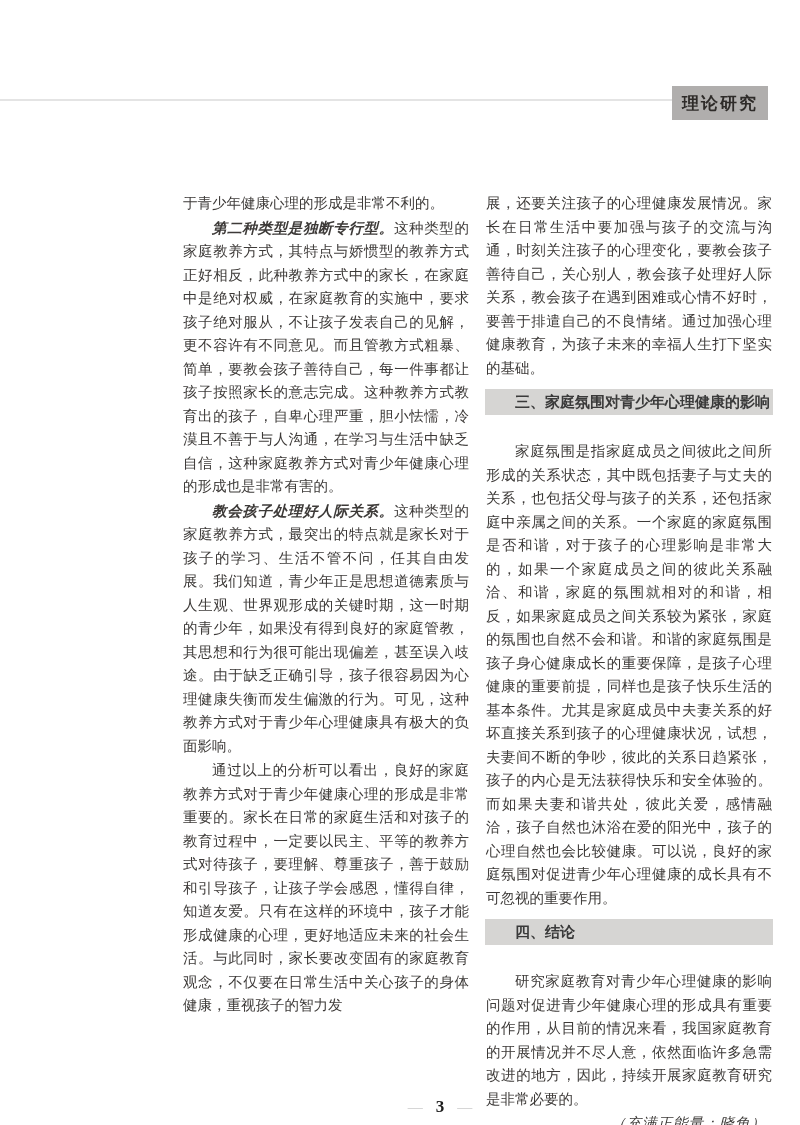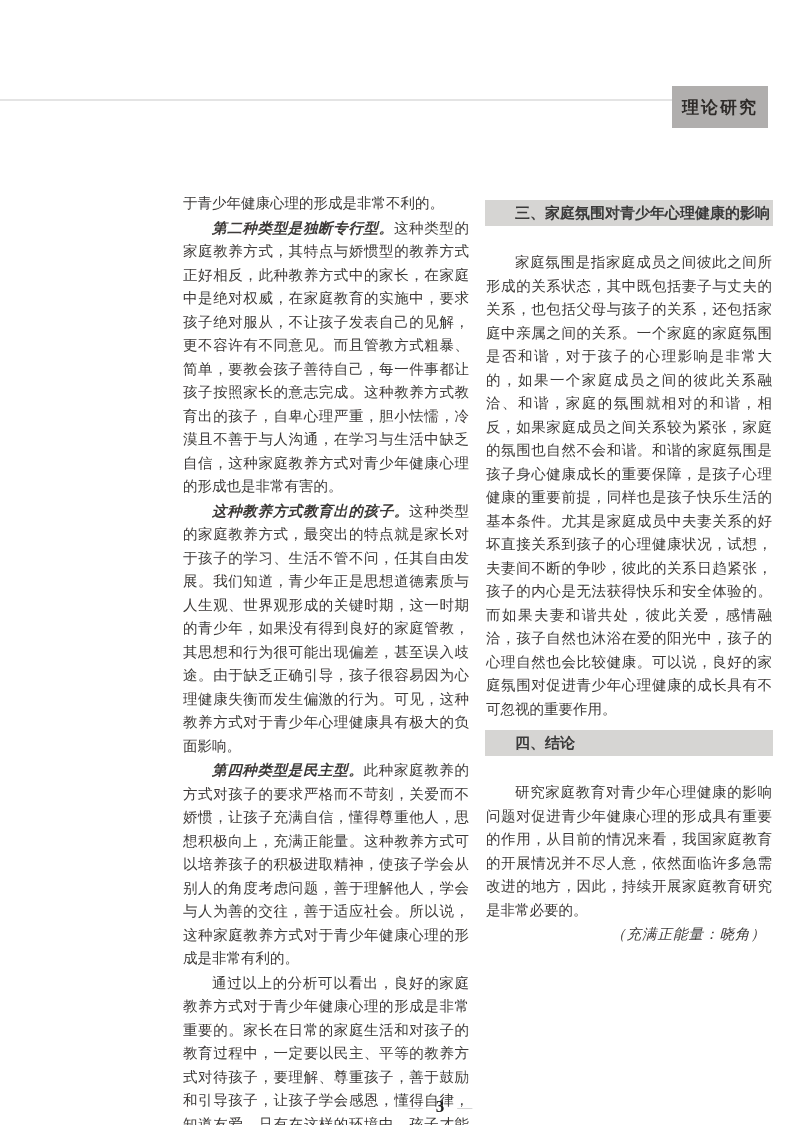--- a/index.html
+++ b/index.html
@@ -5,21 +5,21 @@
   html,body{margin:0;padding:0;}
   body{
     width:800px;height:1125px;background:#ffffff;
     font-family:"Liberation Serif","DejaVu Serif",serif;
     color:#3d3a38;position:relative;overflow:hidden;
   }
   .header-rule{
     position:absolute;left:0;top:99px;width:674px;height:2px;background:#e4e4e4;
   }
   .header-badge{
-    position:absolute;left:672px;top:86px;width:96px;height:42px;
+    position:absolute;left:672px;top:86px;width:96px;height:34px;
     background:#b0aead;color:#2e2b29;font-weight:bold;font-size:17px;
     display:flex;align-items:center;justify-content:center;letter-spacing:2px;
   }
   .content{
     position:absolute;left:182px;top:191px;width:591px;
     display:flex;gap:15px;
   }
   .column{
     width:288px;font-size:14.5px;line-height:23.5px;text-align:justify;
     text-justify:inter-character;
@@ -53,26 +53,26 @@
 <div>
 
   <div class="header-rule"></div>
   <div class="header-badge">理论研究</div>
 
   <div class="content">
 
     <div class="column">
       <p class="cont">于青少年健康心理的形成是非常不利的。</p>
       <p><b class="lead">第二种类型是独断专行型。</b><span>这种类型的家庭教养方式，其特点与娇惯型的教养方式正好相反，此种教养方式中的家长，在家庭中是绝对权威，在家庭教育的实施中，要求孩子绝对服从，不让孩子发表自己的见解，更不容许有不同意见。而且管教方式粗暴、简单，要教会孩子善待自己，每一件事都让孩子按照家长的意志完成。这种教养方式教育出的孩子，自卑心理严重，胆小怯懦，冷漠且不善于与人沟通，在学习与生活中缺乏自信，这种家庭教养方式对青少年健康心理的形成也是非常有害的。</span></p>
-      <p><b class="lead">这种教养方式教育出的孩子。</b><span>这种类型的家庭教养方式，最突出的特点就是家长对于孩子的学习、生活不管不问，任其自由发展。我们知道，青少年正是思想道德素质与人生观、世界观形成的关键时期，这一时期的青少年，如果没有得到良好的家庭管教，其思想和行为很可能出现偏差，甚至误入歧途。由于缺乏正确引导，孩子很容易因为心理健康失衡而发生偏激的行为。可见，这种教养方式对于青少年心理健康具有极大的负面影响。</span></p>
-      <p><b class="lead">第四种类型是民主型。</b><span>此种家庭教养的方式对孩子的要求严格而不苛刻，关爱而不娇惯，让孩子充满自信，懂得尊重他人，思想积极向上，充满正能量。这种教养方式可以培养孩子的积极进取精神，使孩子学会从别人的角度考虑问题，善于理解他人，学会与人为善的交往，善于适应社会。所以说，这种家庭教养方式对于青少年健康心理的形成是非常有利的。</span></p>
+      <p><b class="lead">教会孩子处理好人际关系。</b><span>这种类型的家庭教养方式，最突出的特点就是家长对于孩子的学习、生活不管不问，任其自由发展。我们知道，青少年正是思想道德素质与人生观、世界观形成的关键时期，这一时期的青少年，如果没有得到良好的家庭管教，其思想和行为很可能出现偏差，甚至误入歧途。由于缺乏正确引导，孩子很容易因为心理健康失衡而发生偏激的行为。可见，这种教养方式对于青少年心理健康具有极大的负面影响。</span></p>
       <p>通过以上的分析可以看出，良好的家庭教养方式对于青少年健康心理的形成是非常重要的。家长在日常的家庭生活和对孩子的教育过程中，一定要以民主、平等的教养方式对待孩子，要理解、尊重孩子，善于鼓励和引导孩子，让孩子学会感恩，懂得自律，知道友爱。只有在这样的环境中，孩子才能形成健康的心理，更好地适应未来的社会生活。与此同时，家长要改变固有的家庭教育观念，不仅要在日常生活中关心孩子的身体健康，重视孩子的智力发</p>
     </div>
 
     <div class="column">
+      <p class="cont">展，还要关注孩子的心理健康发展情况。家长在日常生活中要加强与孩子的交流与沟通，时刻关注孩子的心理变化，要教会孩子善待自己，关心别人，教会孩子处理好人际关系，教会孩子在遇到困难或心情不好时，要善于排遣自己的不良情绪。通过加强心理健康教育，为孩子未来的幸福人生打下坚实的基础。</p>
       <div class="section-heading">三、家庭氛围对青少年心理健康的影响</div>
       <p>家庭氛围是指家庭成员之间彼此之间所形成的关系状态，其中既包括妻子与丈夫的关系，也包括父母与孩子的关系，还包括家庭中亲属之间的关系。一个家庭的家庭氛围是否和谐，对于孩子的心理影响是非常大的，如果一个家庭成员之间的彼此关系融洽、和谐，家庭的氛围就相对的和谐，相反，如果家庭成员之间关系较为紧张，家庭的氛围也自然不会和谐。和谐的家庭氛围是孩子身心健康成长的重要保障，是孩子心理健康的重要前提，同样也是孩子快乐生活的基本条件。尤其是家庭成员中夫妻关系的好坏直接关系到孩子的心理健康状况，试想，夫妻间不断的争吵，彼此的关系日趋紧张，孩子的内心是无法获得快乐和安全体验的。而如果夫妻和谐共处，彼此关爱，感情融洽，孩子自然也沐浴在爱的阳光中，孩子的心理自然也会比较健康。可以说，良好的家庭氛围对促进青少年心理健康的成长具有不可忽视的重要作用。</p>
       <div class="section-heading">四、结论</div>
       <p>研究家庭教育对青少年心理健康的影响问题对促进青少年健康心理的形成具有重要的作用，从目前的情况来看，我国家庭教育的开展情况并不尽人意，依然面临许多急需改进的地方，因此，持续开展家庭教育研究是非常必要的。</p>
       <p class="editor-note">（充满正能量：晓角）</p>
     </div>
 
   </div>
 
   <div class="footer">

